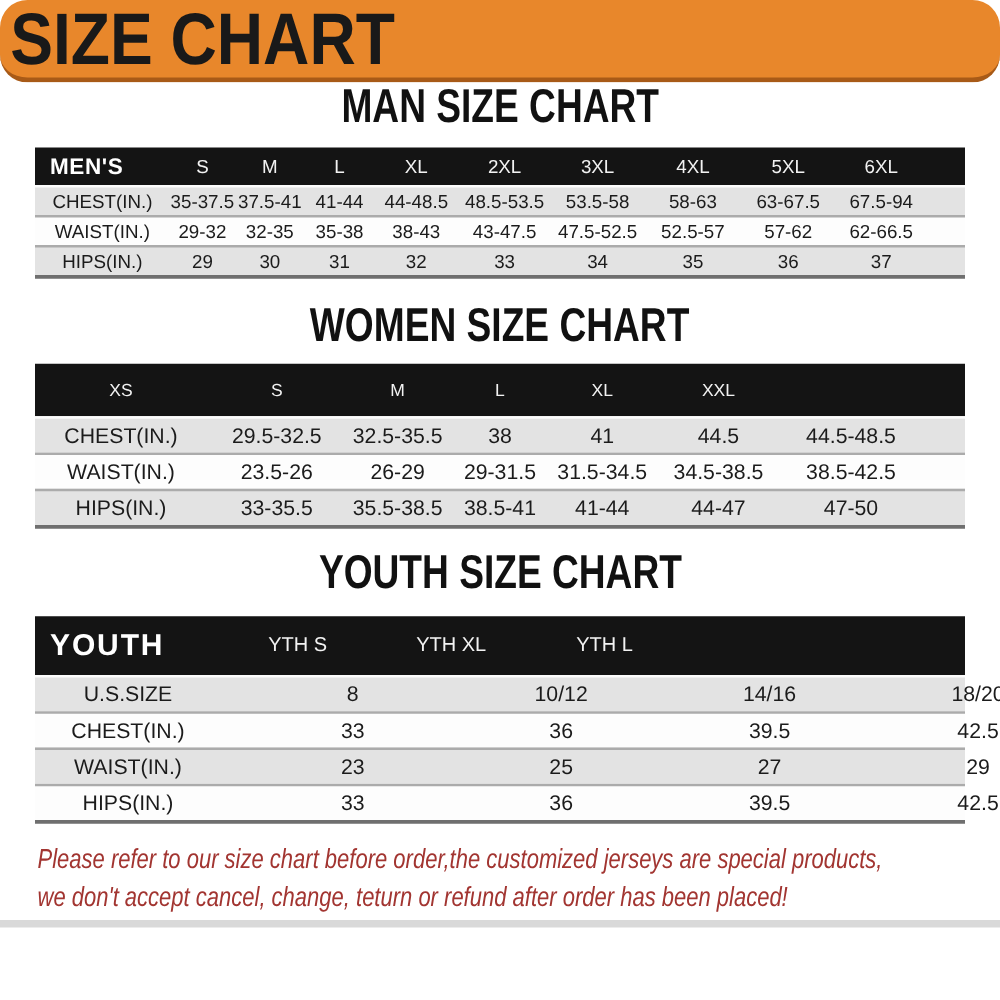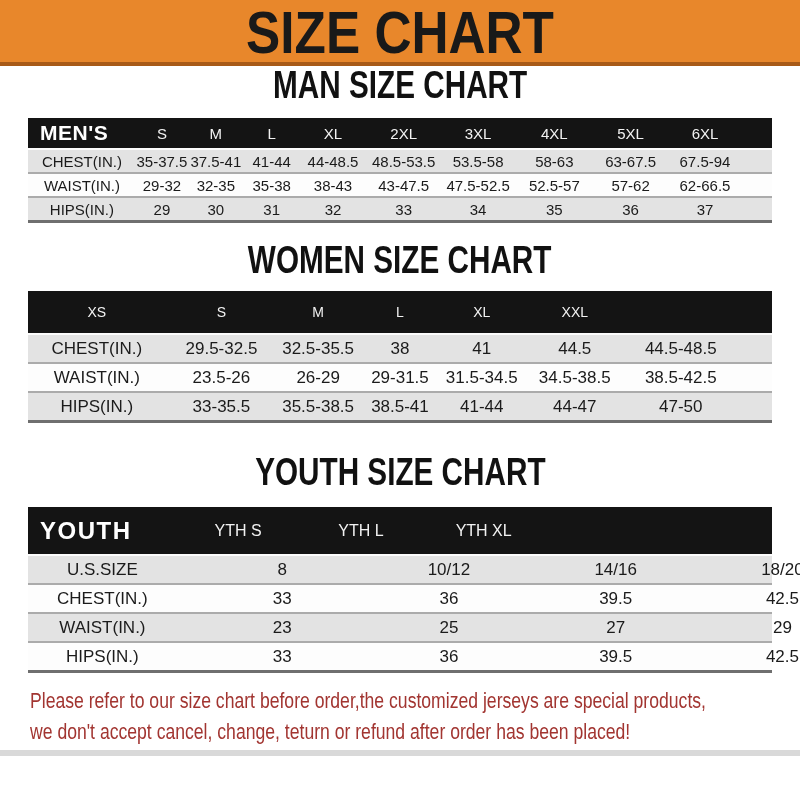--- a/index.html
+++ b/index.html
@@ -6,56 +6,56 @@
   html, body { background: #ffffff; }
   body {
     width: 800px; height: 800px; overflow: hidden;
     font-family: "Liberation Sans", sans-serif;
     color: #111;
   }
   .banner {
     height: 66px;
     background: var(--banner-bg, #E8872B);
     border-bottom: 4px solid var(--banner-edge, #A85A17);
-    text-align: center;
+    border-radius: 22px;
   }
   .banner-title {
     display: inline-block;
     font-size: 54px; font-weight: bold; line-height: 64px;
     letter-spacing: 0px; color: #191919;
     transform: scale(0.95, 1.08); transform-origin: center;
   }
   .sec-title { text-align: center; }
   .sec-title > span {
     display: inline-block;
     font-size: 33px; line-height: 38px; font-weight: bold; color: var(--title-black, #111);
     transform: scale(0.9, 1.15); transform-origin: center;
     letter-spacing: 0px;
   }
   #men-section .sec-title   { }
   #women-section .sec-title { margin-top: 18px; }
-  #youth-section .sec-title { margin-top: 30px; }
+  #youth-section .sec-title { margin-top: 16px; }
 
   .size-table { margin: 0 28px; border-bottom: 3px solid var(--table-end, #6F6F6F); }
   .t-men   { margin-top: 14px; }
   .t-women { margin-top: 12px; }
   .t-youth { margin-top: 16px; }
 
   .grid-row { display: grid; align-items: center; }
   .t-men   .grid-row { grid-template-columns: 14.5% 7% 7.5% 7.5% 9% 10% 10% 10.5% 10% 10% 4%; }
   .t-women .grid-row { grid-template-columns: 18.5% 15% 11% 11% 11% 14% 14.5% 5%; }
   .t-youth .grid-row { grid-template-columns: 20% 16.5% 16.5% 16.5% 16.5% 14%; }
 
   .thead { background: var(--header-bg, #141414); color: var(--header-text, #fff); }
   .t-men   .thead { height: 30px; }
   .t-women .thead { height: 42px; }
   .t-youth .thead { height: 47px; }
 
   .corner { font-weight: bold; text-align: left; padding-left: 12px; white-space: nowrap; }
-  .t-men   .corner { font-size: 21px; letter-spacing: 0.5px; }
+  .t-men   .corner { font-size: 18px; letter-spacing: 0.5px; }
   .t-women .corner { font-size: 24px; letter-spacing: 1px; }
   .t-youth .corner { font-size: 24px; letter-spacing: 1.5px; }
 
   .col-h { text-align: center; font-weight: normal; color: #f2f2f2; }
   .t-men   .col-h { font-size: 15px; }
   .t-women .col-h { font-size: 14px; text-align: center; }
   .t-youth .col-h { font-size: 16px; }
 
   .data-row { background: #fdfdfd; }
   .t-men   .data-row { height: 24px; }
@@ -63,21 +63,21 @@
   .t-youth .data-row { height: 29px; gap: 44px; }
   .tbody .data-row { border-top: 2px solid #fcfcfc; }
   .tbody .data-row + .data-row { border-top: 2px solid var(--row-line, #ABABAB); }
   .tbody .data-row:nth-child(odd) { background: var(--stripe, #E3E3E3); }
 
   .row-l, .cell { text-align: center; white-space: nowrap; color: #1b1b1b; }
   .t-men   .row-l, .t-men   .cell { font-size: 15px; }
   .t-women .row-l, .t-women .cell { font-size: 17px; }
   .t-youth .row-l, .t-youth .cell { font-size: 17px; }
 
-  .footer { margin: 12px 0 0 30px; }
+  .footer { margin: 12px 0 0 30px; font-style: italic; }
   .footer p {
     font-size: 22px; line-height: 31px;
     color: var(--footer-red, #A23531);
     transform: scaleX(0.8); transform-origin: 0 0;
     white-space: nowrap;
   }
   .bottom-strip { height: 6px; margin-top: 3px; background: #D9D9D9; }
 </style>
 </head>
 <body>
@@ -192,22 +192,22 @@
   </section>
 
   <section id="youth-section">
     <h2 class="sec-title">
       <span>YOUTH SIZE CHART</span>
     </h2>
     <div class="size-table t-youth">
       <div class="grid-row thead">
           <div class="corner">YOUTH</div>
           <div class="col-h">YTH S</div>
+          <div class="col-h">YTH XL</div>
           <div class="col-h">YTH L</div>
-          <div class="col-h">YTH XL</div>
         </div>
       <div class="tbody">
           <div class="grid-row data-row">
             <div class="row-l">U.S.SIZE</div>
             <div class="cell">8</div>
             <div class="cell">10/12</div>
             <div class="cell">14/16</div>
             <div class="cell">18/20</div>
           </div>
           <div class="grid-row data-row">

